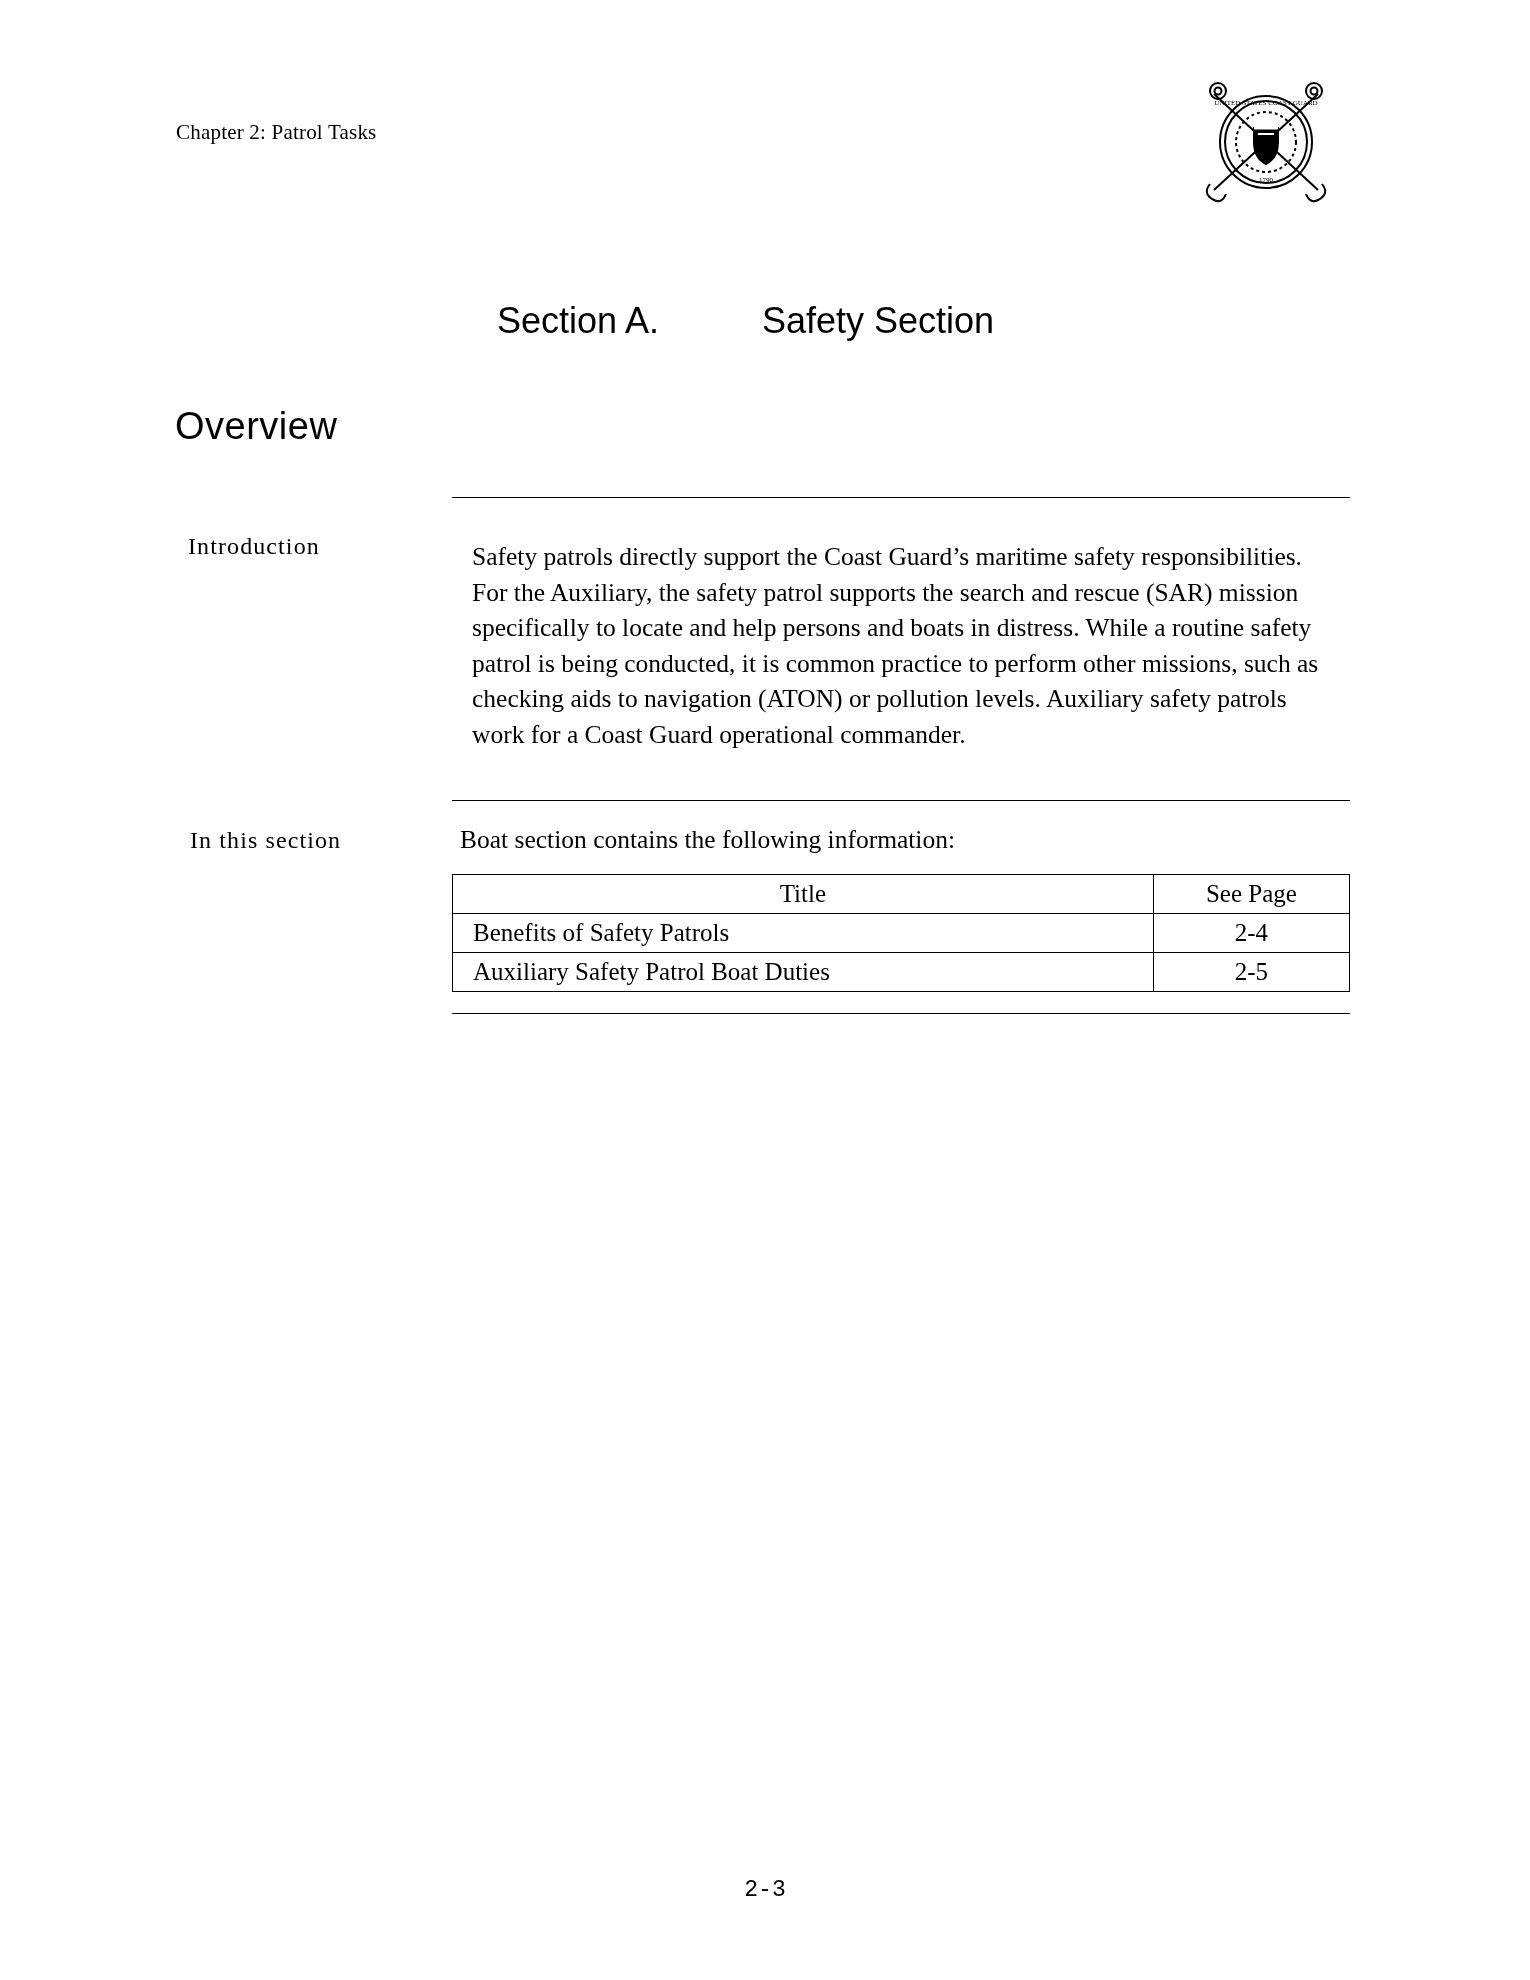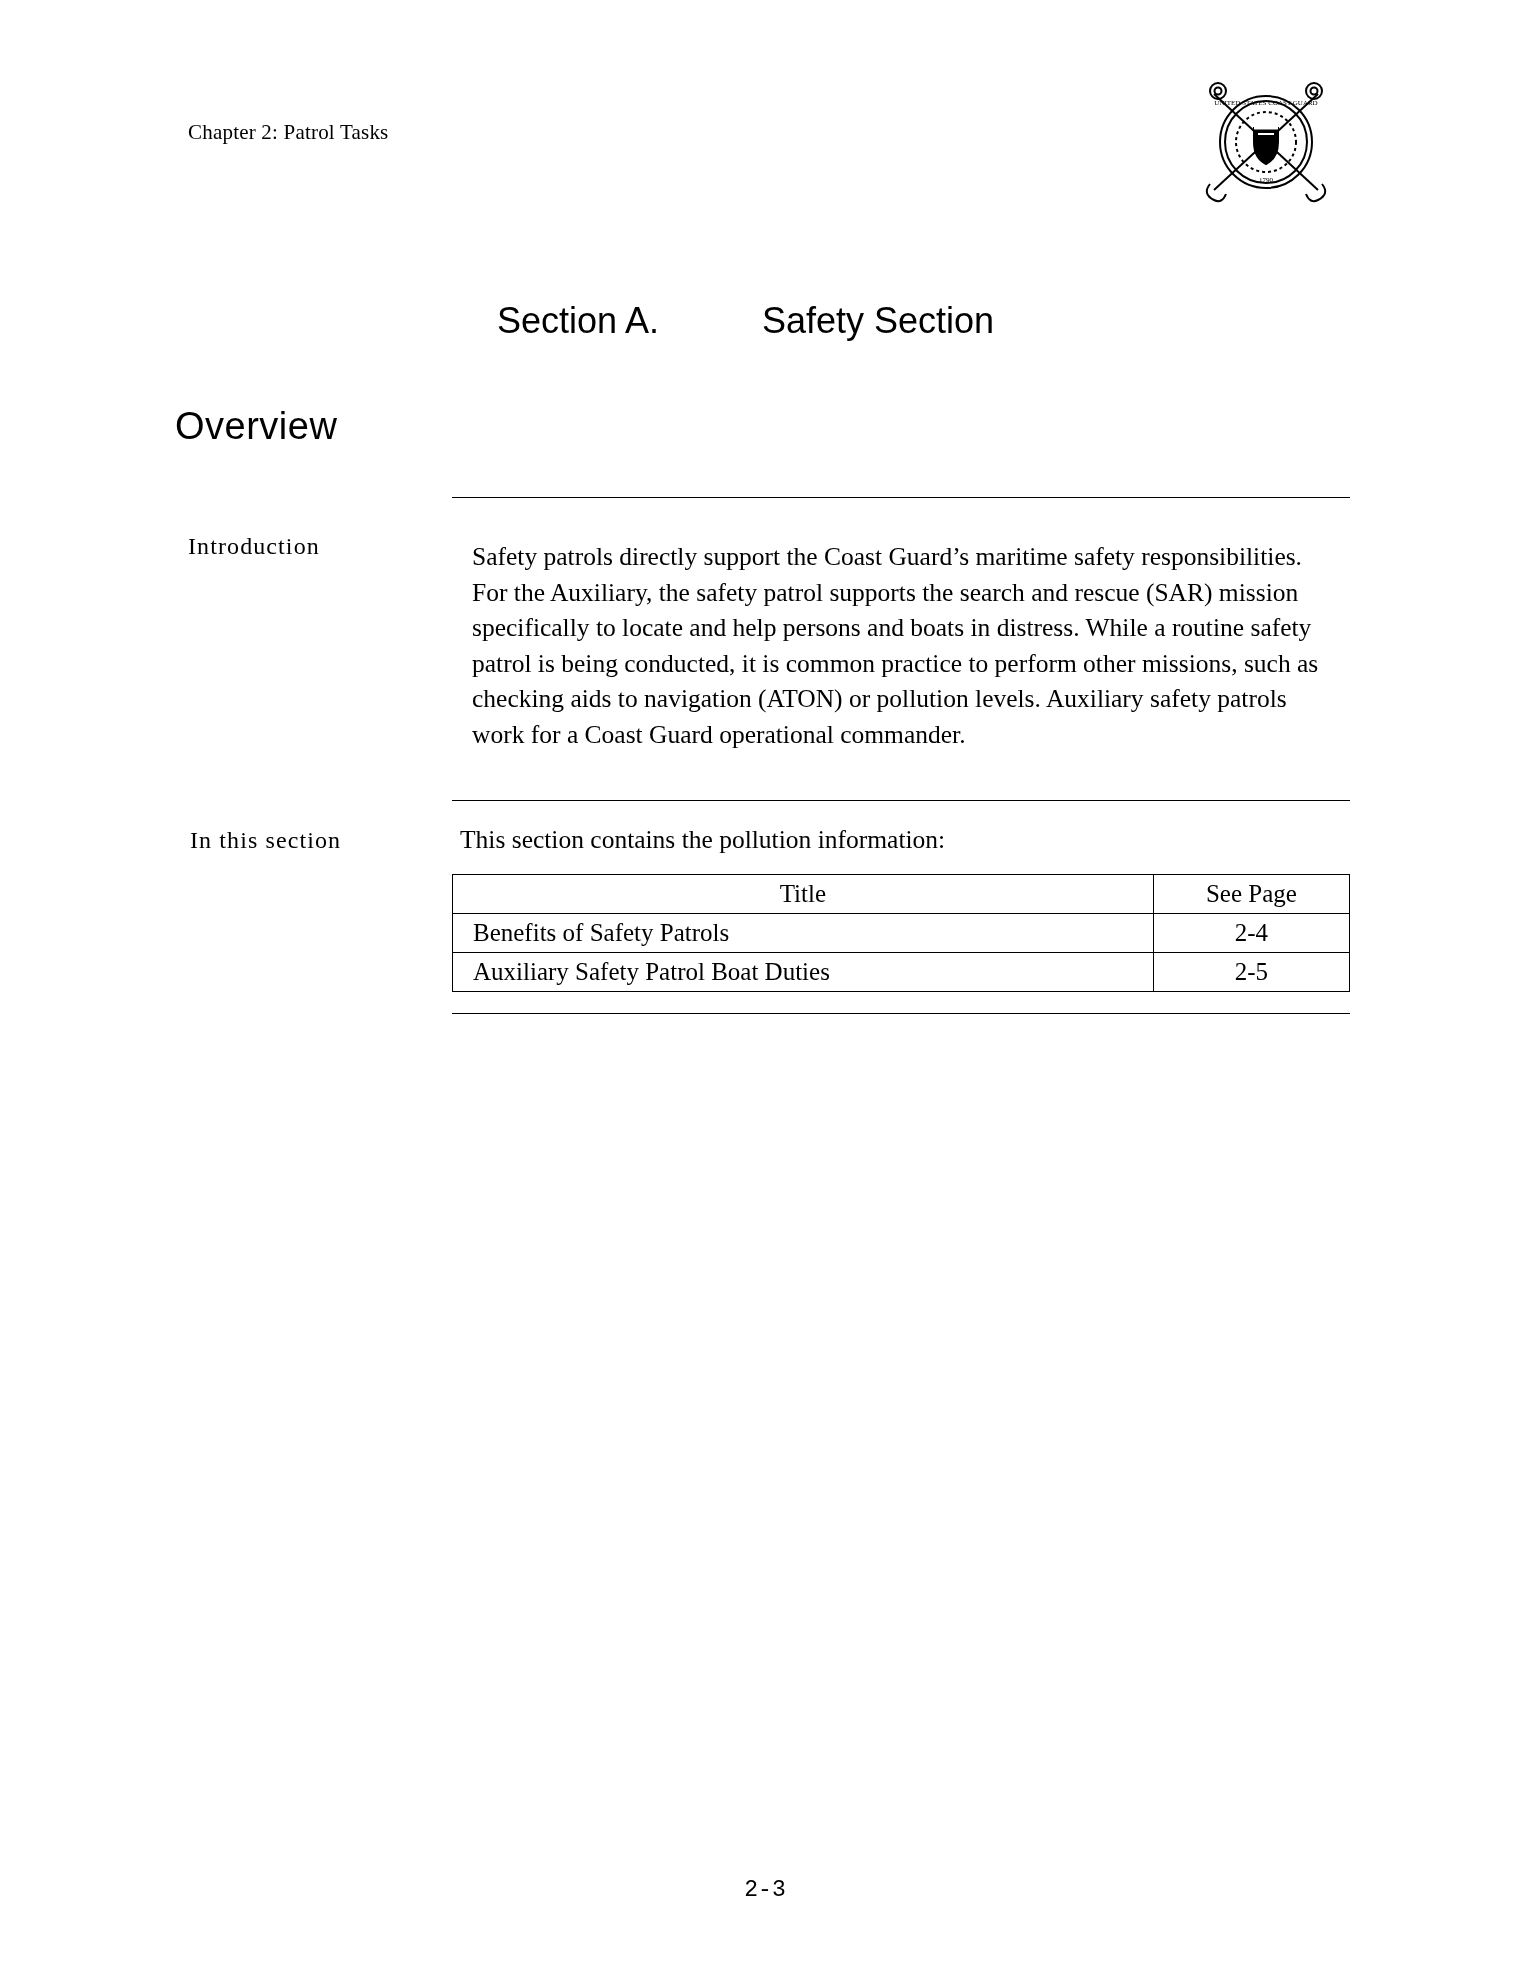--- a/index.html
+++ b/index.html
@@ -24,21 +24,20 @@
 
   
   .chapter-header {
     position: absolute;
     left: 176px;
     top: 120px;
     font-family: "Liberation Serif", serif;
     font-size: 21px;
     letter-spacing: 0.2px;
     white-space: nowrap;
-    margin-left: 12px;
   }
 
   .seal {
     position: absolute;
     left: 1196px;
     top: 72px;
     width: 140px;
     height: 140px;
   }
 
@@ -191,21 +190,21 @@
   <div class="block-label label-intro">Introduction</div>
 
   <div class="body-text">
     <p>Safety patrols directly support the Coast Guard’s maritime safety responsibilities. For the Auxiliary, the safety patrol supports the search and rescue (SAR) mission specifically to locate and help persons and boats in distress. While a routine safety patrol is being conducted, it is common practice to perform other missions, such as checking aids to navigation (ATON) or pollution levels. Auxiliary safety patrols work for a Coast Guard operational commander.</p>
   </div>
 
   <div class="rule rule-2"></div>
 
   <div class="block-label label-inthis">In this section</div>
 
-  <div class="intro-lead">This section contains the pollution information:</div>
+  <div class="intro-lead">Boat section contains the following information:</div>
 
   <table class="toc-table">
     <thead>
       <tr>
         <th class="col-title">Title</th>
         <th class="col-page">See Page</th>
       </tr>
     </thead>
     <tbody>
       <tr>

